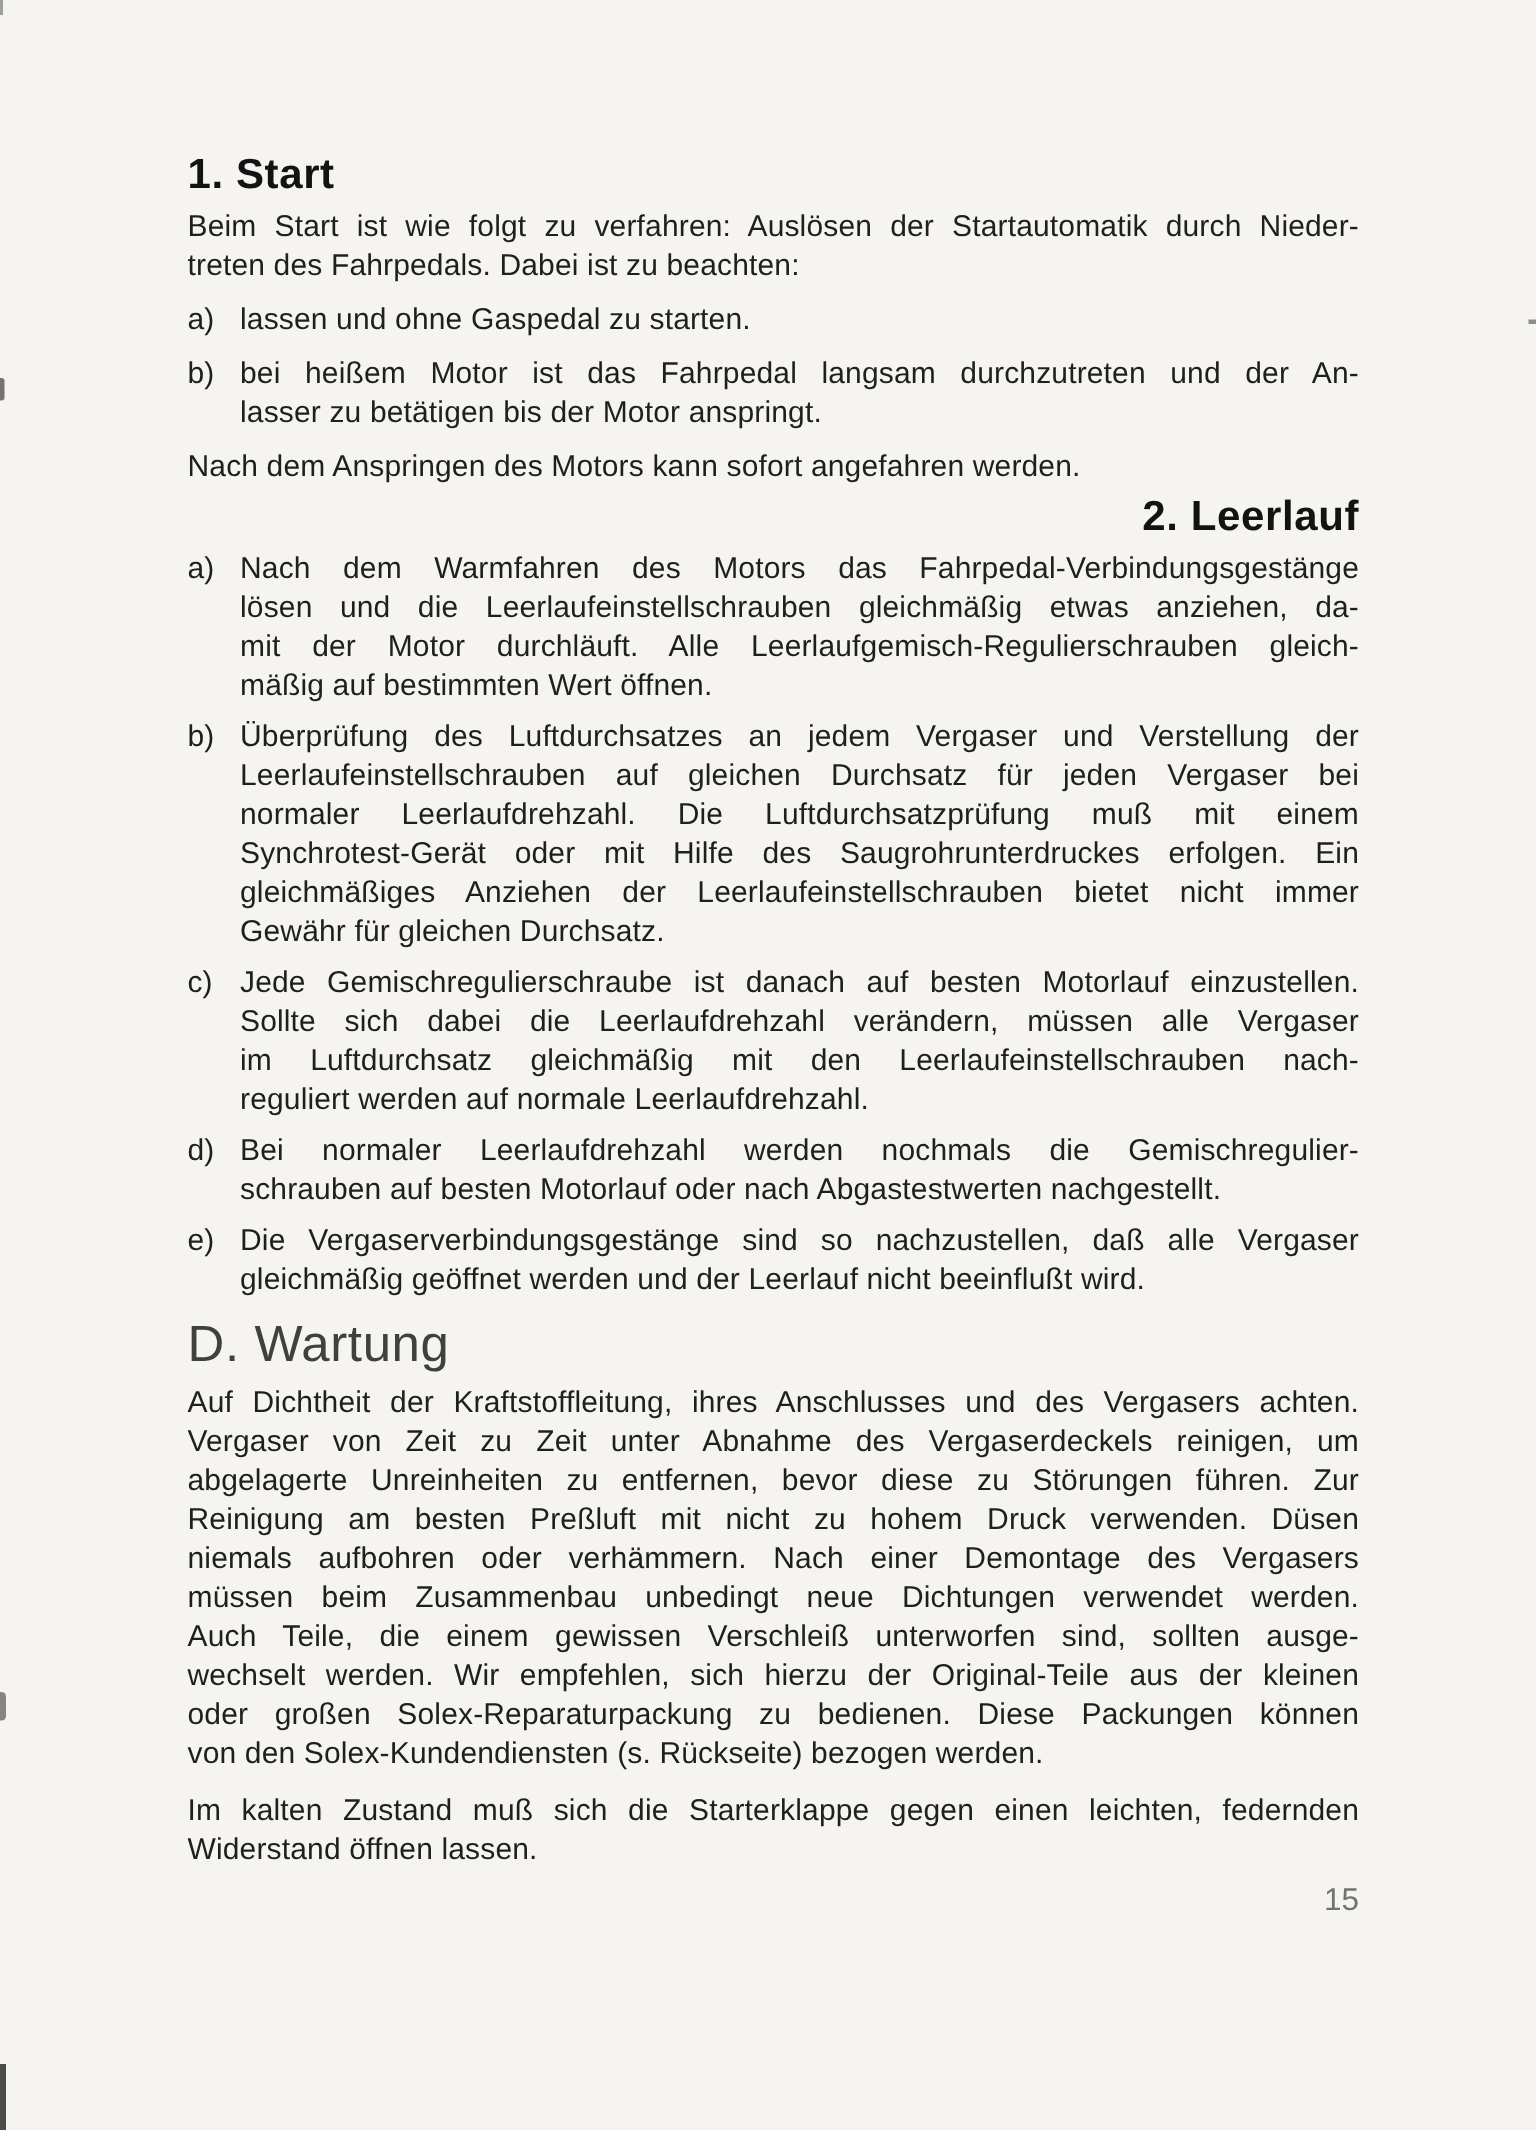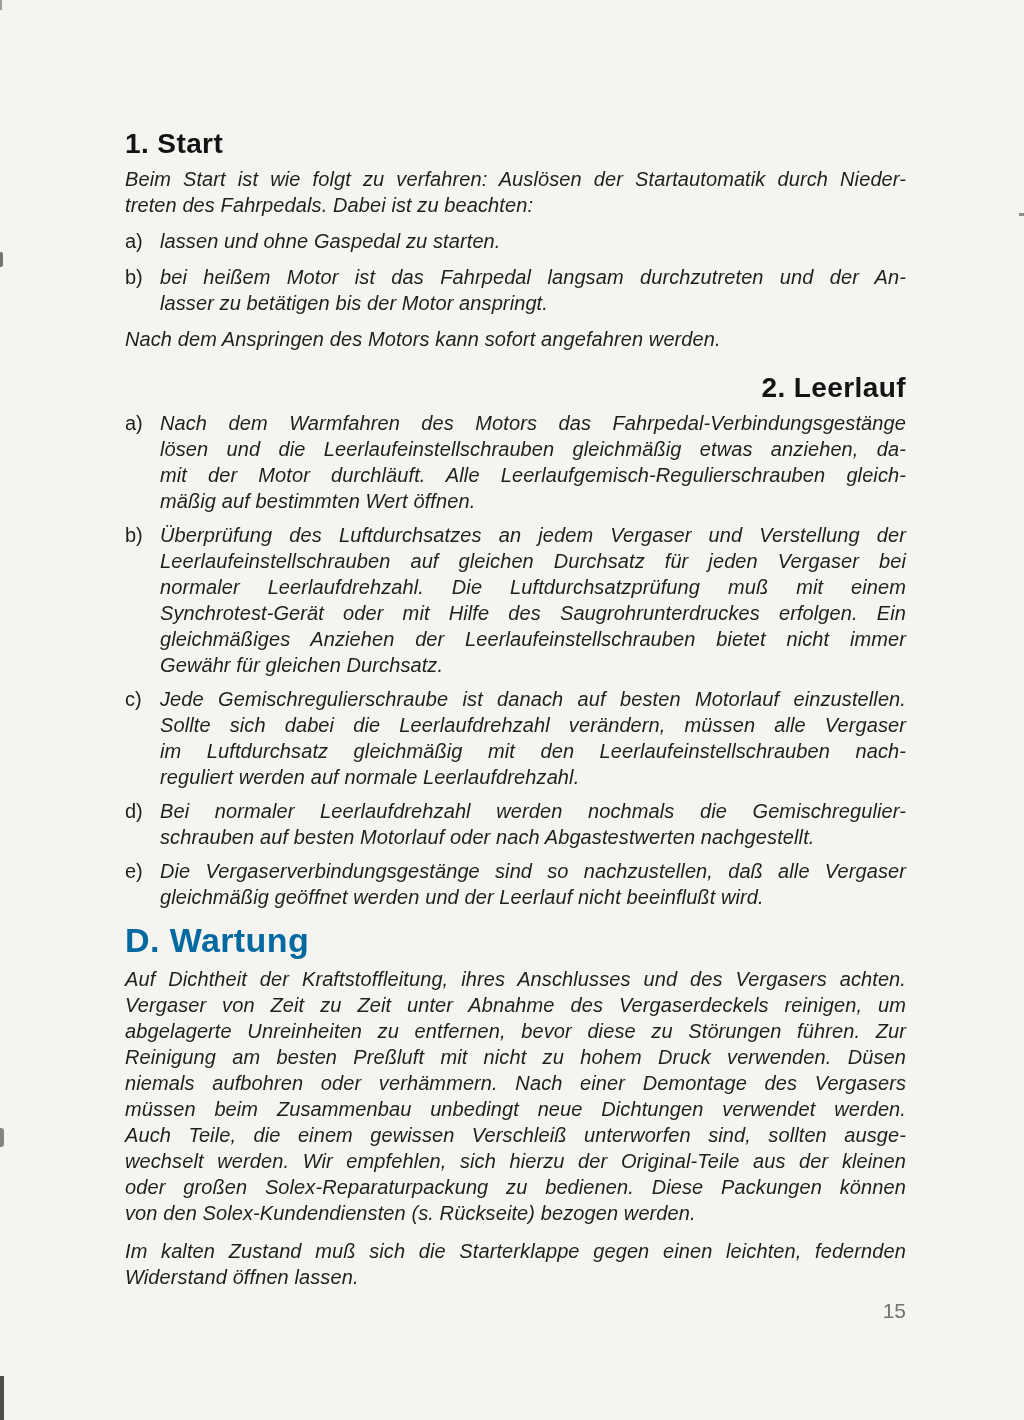--- a/index.html
+++ b/index.html
@@ -6,44 +6,43 @@
   body{
     width:1024px;height:1420px;
     background:#f5f4f0;
     font-family:"Liberation Sans", sans-serif;
     color:#1f1f1f;
     position:relative;
     overflow:hidden;
   }
   #doc{
     position:absolute;
-    left:125px;top:128px;
+    left:125px;top:100px;
     width:781px;
   }
   .h-med{
     font-size:28px;font-weight:bold;line-height:32px;
     color:#131313;letter-spacing:0.4px;margin:0;
   }
   .h-big{
-    font-size:34px;font-weight:bold;line-height:40px;
-    color:#0369a1;letter-spacing:0.4px;margin:0;
+    font-size:34px;font-weight:normal;line-height:40px;
+    color:#404040;letter-spacing:0.4px;margin:0;
   }
   .para{margin:0;}
   .li{position:relative;padding-left:35px;margin:0;}
   .li .marker{
     position:absolute;left:0;top:0;
     font-size:20px;line-height:26px;
   }
   .line{
     font-size:20px;line-height:26px;
     letter-spacing:0.1px;
     white-space:nowrap;
     text-align:justify;
     text-align-last:justify;
-    font-style:italic;
   }
   .line.last{text-align-last:left;}
   .pageno{
     text-align:right;
     font-size:21px;line-height:26px;
     color:#737373;
   }
   .artifact{position:absolute;background:#4a4a4a;}
   #art-left-dash{left:0;top:252px;width:3px;height:15px;opacity:.75;border-radius:0 2px 2px 0;}
   #art-left-smudge{left:0;top:1128px;width:4px;height:19px;opacity:.65;border-radius:0 3px 3px 0;}
@@ -68,21 +67,21 @@
     </div>
     <div class="li" style="margin-bottom: 10px;">
       <span class="marker">a)</span>
       <div class="line last">lassen und ohne Gaspedal zu starten.</div>
     </div>
     <div class="li" style="margin-bottom: 10px;">
       <span class="marker">b)</span>
       <div class="line">bei heißem Motor ist das Fahrpedal langsam durchzutreten und der An-</div>
       <div class="line last">lasser zu betätigen bis der Motor anspringt.</div>
     </div>
-    <div class="para" style="margin-bottom: 20px;">
+    <div class="para" style="margin-bottom: 4px;">
       <div class="line last">Nach dem Anspringen des Motors kann sofort angefahren werden.</div>
     </div>
     <div class="h-med" style="margin-bottom: 6px; text-align: right;">2. Leerlauf</div>
     <div class="li" style="margin-bottom: 8px;">
       <span class="marker">a)</span>
       <div class="line">Nach dem Warmfahren des Motors das Fahrpedal-Verbindungsgestänge</div>
       <div class="line">lösen und die Leerlaufeinstellschrauben gleichmäßig etwas anziehen, da-</div>
       <div class="line">mit der Motor durchläuft. Alle Leerlaufgemisch-Regulierschrauben gleich-</div>
       <div class="line last">mäßig auf bestimmten Wert öffnen.</div>
     </div>

